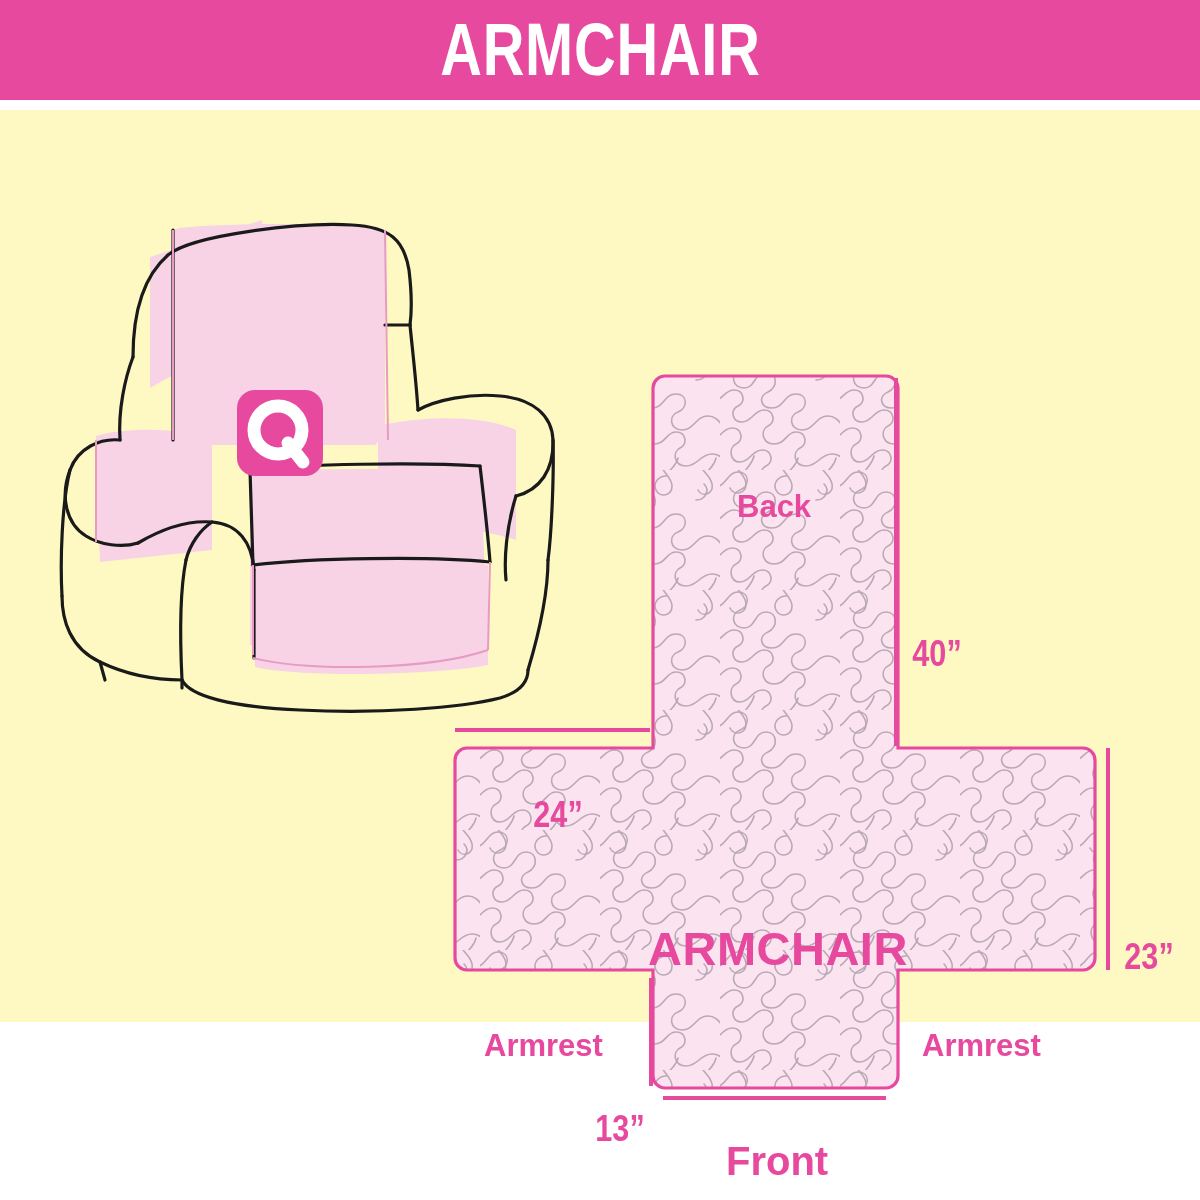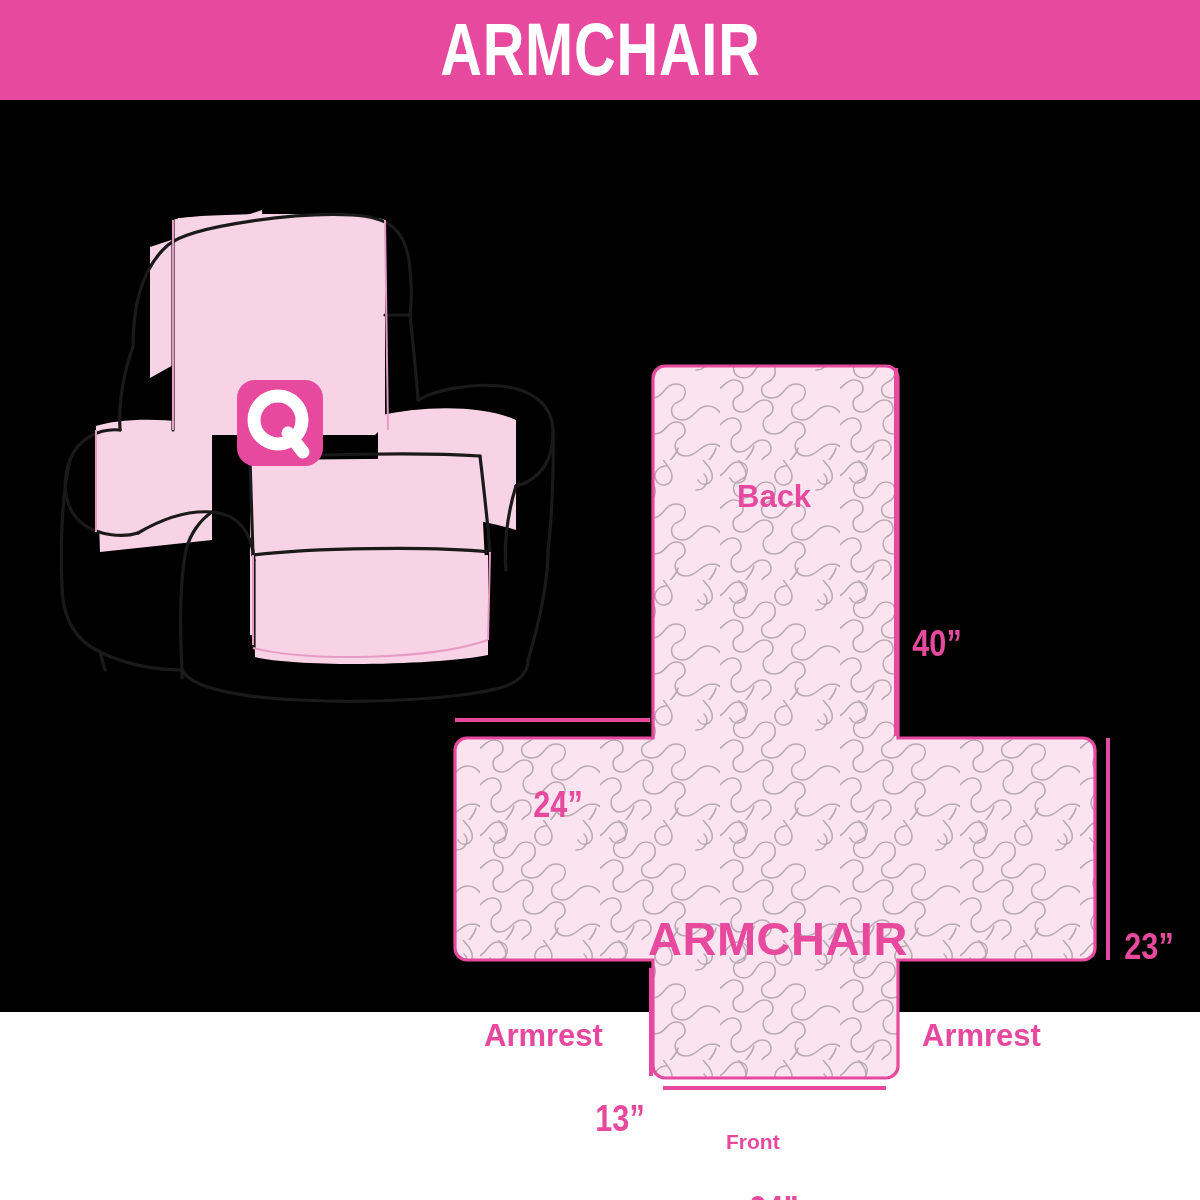--- a/index.html
+++ b/index.html
@@ -37,43 +37,43 @@
     line-height: 1;
     transform: scaleX(0.78);
     transform-origin: center center;
     white-space: nowrap;
   }
 
   
   #canvas {
     position: absolute;
     left: 0;
-    top: 100px;
+    top: 110px;
     width: 1200px;
     height: 912px;
-    background: #000000;
+    background: #fef9c3;
   }
 
   .svg-layer {
     position: absolute;
     left: 0;
     top: 0;
   }
 
   
   .diagram-label {
     position: absolute;
     color: #e6499e;
     font-family: "Liberation Sans", sans-serif;
     font-weight: bold;
     white-space: nowrap;
     line-height: 1;
   }
   .lbl-back     { left: 737px; top: 381px;  font-size: 31px; }
-  .lbl-front    { left: 726px; top: 1031px; font-size: 21px; }
+  .lbl-front    { left: 726px; top: 1031px; font-size: 40px; }
   .lbl-armrest-l{ left: 484px; top: 920px;  font-size: 31px; }
   .lbl-armrest-r{ left: 922px; top: 920px;  font-size: 31px; }
   .lbl-center   { left: 648px; top: 815px;  font-size: 47px; letter-spacing: 0.5px; }
 
   .dim-label {
     position: absolute;
     color: #e6499e;
     font-family: "Liberation Sans Narrow", "Liberation Sans", sans-serif;
     font-weight: bold;
     font-size: 36px;

